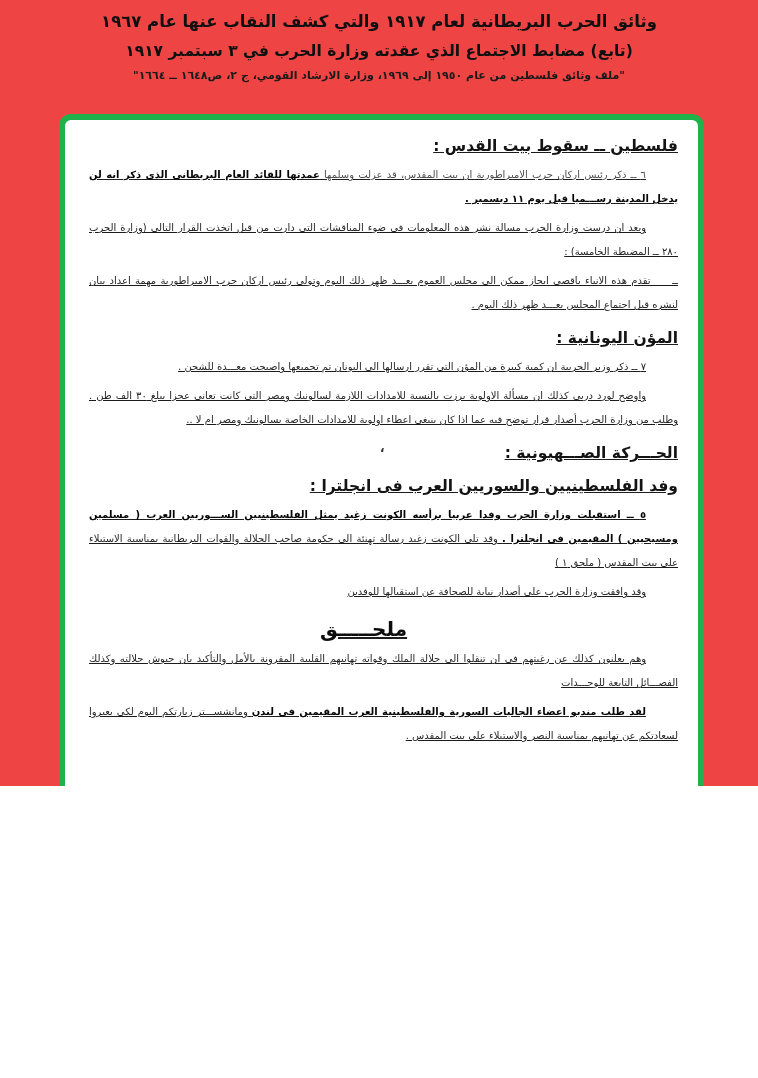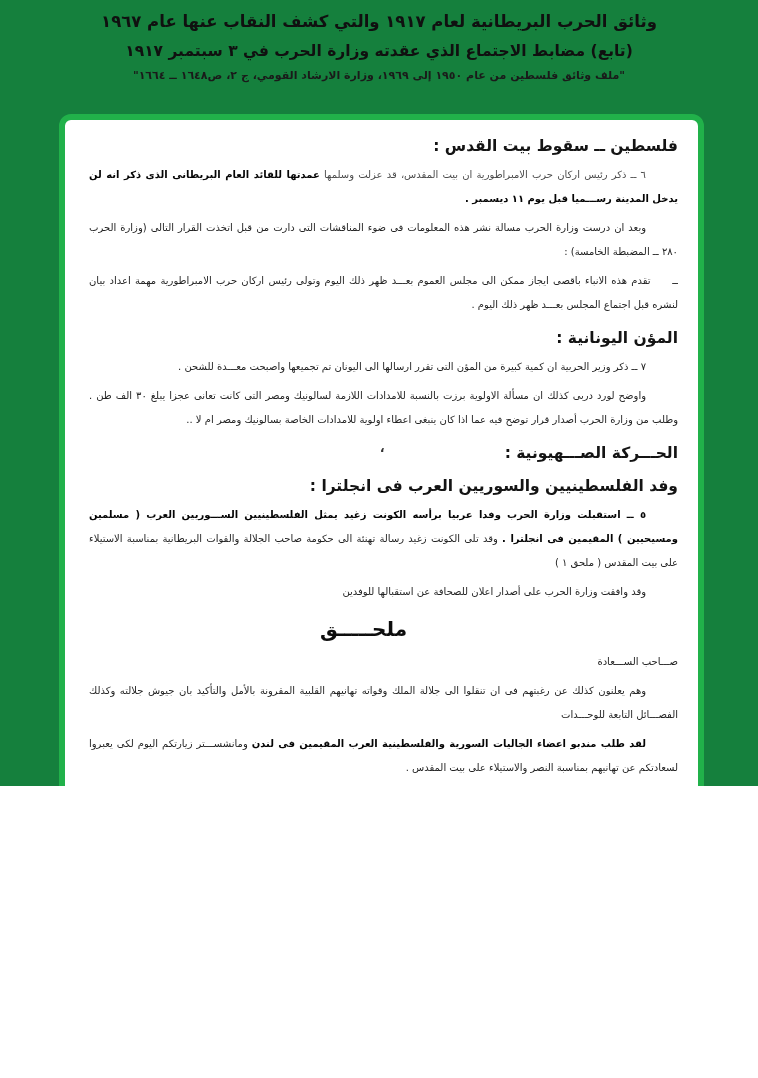--- a/index.html
+++ b/index.html
@@ -1,19 +1,19 @@
 <!DOCTYPE html>
 <html lang="ar" dir="rtl"><head>
 <meta charset="utf-8">
 <style>
   html,body{margin:0;padding:0;background:#ffffff;}
   .page{
     position:relative;
     width:758px;height:786px;
-    background:#15803d;
+    background:#ef4444;
     font-family:"DejaVu Sans", sans-serif;
     direction:rtl;
     overflow:hidden;
     color:#1c1c1c;
   }
   
   .header{position:absolute;top:12px;right:0;left:0;text-align:center;color:#101010;}
   .h1{font-size:16.5px;font-weight:bold;letter-spacing:0;margin-bottom:11px;}
   .h2{font-size:15.5px;font-weight:bold;margin-bottom:9px;}
   .h3{font-size:11px;font-weight:bold;color:#1a1a1a;}
@@ -21,20 +21,21 @@
   .frame{
     position:absolute;
     top:114px;left:59px;
     width:645px;height:919px;
     box-sizing:border-box;
     border:6px solid #21b14a;
     border-radius:12px;
     padding:12px 20px 8px 24px;
     overflow:hidden;
     background:#ffffff;
+    text-decoration:underline;
   }
   .sec{
     font-size:15.5px;font-weight:bold;color:#141414;
     margin:9px 0 0 0;line-height:24px;
   }
   .sec:first-child{margin-top:2px;}
   .frame p{
     font-size:10px;line-height:24px;color:#242424;
     margin:5px 0 0 0;
     text-align:justify;
@@ -73,24 +74,23 @@
     <p>ــ&nbsp;&nbsp;&nbsp;&nbsp;&nbsp;تقدم هذه الانباء باقصى ايجاز ممكن الى مجلس العموم بعـــد ظهر ذلك اليوم وتولى رئيس اركان حرب الامبراطورية مهمة اعداد بيان لنشره قبل اجتماع المجلس بعـــد ظهر ذلك اليوم .</p>
 
     <h2 class="sec">المؤن اليونانية :</h2>
     <p class="indent">٧ ــ ذكر وزير الحربية ان كمية كبيرة من المؤن التى تقرر ارسالها الى اليونان تم تجميعها واصبحت معـــدة للشحن .</p>
     <p class="indent">واوضح لورد دربى كذلك ان مسألة الاولوية برزت بالنسبة للامدادات اللازمة لسالونيك ومصر التى كانت تعانى عجزا يبلغ ٣٠ الف طن . وطلب من وزارة الحرب أصدار قرار توضح فيه عما اذا كان ينبغى اعطاء اولوية للامدادات الخاصة بسالونيك ومصر ام لا ..</p>
 
     <h2 class="sec"><span>الحـــركة الصـــهيونية :</span><span class="artifact">ʻ</span></h2>
 
     <h2 class="sec">وفد الفلسطينيين والسوريين العرب فى انجلترا :</h2>
     <p class="indent"><strong>٥ ــ استقبلت وزارة الحرب وفدا عربيا برأسه الكونت زغيد يمثل الفلسطينيين الســـوريين العرب ( مسلمين ومسيحيين ) المقيمين فى انجلترا .</strong> <span>وقد تلى الكونت زغيد رسالة تهنئة الى حكومة صاحب الجلالة والقوات البريطانية بمناسبة الاستيلاء على بيت المقدس ( ملحق ١ )</span></p>
-    <p class="indent">وقد وافقت وزارة الحرب على أصدار اعلان للصحافة عن استقبالها للوفدين</p>
+    <p class="indent">وقد وافقت وزارة الحرب على أصدار نيابة للصحافة عن استقبالها للوفدين</p>
 
     <h2 class="annex-title">ملحـــــق</h2>
-    <p class="salutation">صـــاحب الســـعادة</p>
     <p class="indent">وهم يعلنون كذلك عن رغبتهم فى ان تنقلوا الى جلالة الملك وقواته تهانيهم القلبية المقرونة بالأمل والتأكيد بان جيوش جلالته وكذلك الفصـــائل التابعة للوحـــدات</p>
     <p class="indent"><strong>لقد طلب مندبو اعضاء الجاليات السورية والفلسطينية العرب المقيمين فى لندن</strong> <span>ومانشســـتر زيارتكم اليوم لكى يعبروا لسعادتكم عن تهانيهم بمناسبة النصر والاستيلاء على بيت المقدس .</span></p>
 
   </section>
 
   <footer class="pagenum">١٥</footer>
 
 </div>
 
 </body></html>

